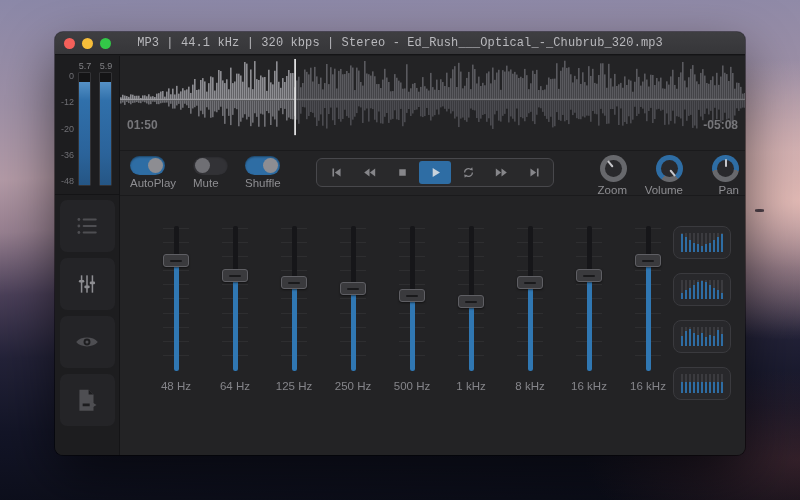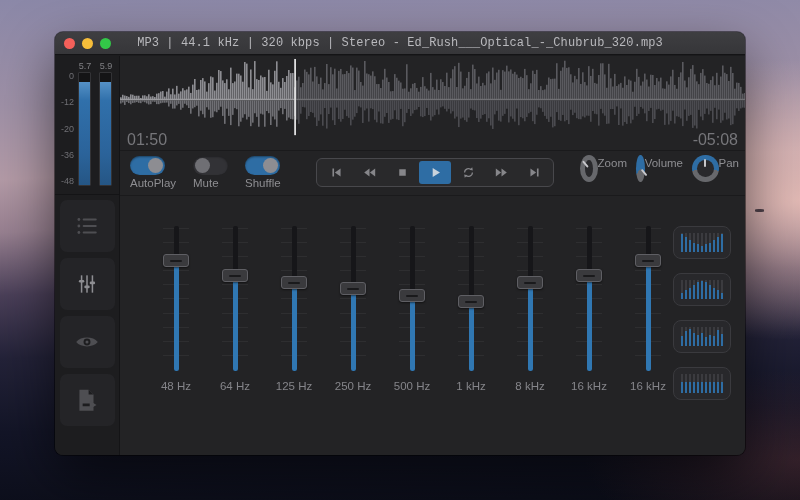--- a/index.html
+++ b/index.html
@@ -42,40 +42,40 @@
   .sidebar { flex:1; background:#1d1d1f; border-right:1px solid #141416; display:flex; flex-direction:column; align-items:center; gap:6px; padding-top:5px; }
   .side-btn { width:55px; height:52px; border-radius:7px; background:#242427; display:grid; place-items:center; border:none; cursor:default; }
   .side-btn svg { width:26px; height:26px; fill:#4e4e52; }
   .side-btn.active svg { fill:#8e8e92; }
 
   
   .main-col { flex:1; display:flex; flex-direction:column; min-width:0; }
 
   .waveform { height:95px; background:#232325; border-bottom:1px solid #1a1a1c; position:relative; }
   .waveform svg { position:absolute; inset:0; width:100%; height:100%; }
-  .wave-time { position:absolute; bottom:1px; font-size:16px; color:#76767a; }
+  .wave-time { position:absolute; bottom:18px; font-size:12px; color:#76767a;font-weight:bold; }
   .wave-time.left { left:7px; }
   .wave-time.right { right:7px; }
 
   .controls-row { height:45px; background:#232325; border-bottom:1px solid #1a1a1c; position:relative; }
   .toggles { position:absolute; left:10px; top:5px; display:flex; gap:17px; }
   .toggle-wrap { display:flex; flex-direction:column; align-items:flex-start; }
   .switch { width:35px; height:19px; border-radius:10px; background:#323236; position:relative; box-shadow:inset 0 1px 2px rgba(0,0,0,.4); }
   .switch.on { background:#2e6da4; }
   .switch .dot { position:absolute; top:2px; left:2px; width:15px; height:15px; border-radius:50%; background:#6f6f74; }
   .switch.on .dot { left:auto; right:2px; background:#8d8d92; }
   .toggle-label { margin-top:2px; font-size:11.5px; color:#8e8e92; }
 
   .transport { position:absolute; left:196px; top:7px; height:29px; display:flex; align-items:center; gap:1px; padding:2px 3px; background:#29292b; border:1px solid #48484c; border-radius:6px; }
   .t-btn { width:32px; height:23px; border:none; border-radius:3px; background:transparent; color:#86868a; display:grid; place-items:center; }
   .t-btn svg { width:13px; height:13px; fill:currentColor; }
   .t-btn.active { background:#2e6da4; color:#c9d3dc; }
 
   .knobs { position:absolute; right:6px; top:4px; display:flex; gap:9px; }
-  .knob-wrap { width:47px; display:flex; flex-direction:row; align-items:flex-start; }
+  .knob-wrap { width:47px; display:flex; flex-direction:column; align-items:flex-end; }
   .knob { width:27px; height:27px; border-radius:50%; position:relative; }
   .knob .face { position:absolute; inset:5px; border-radius:50%; background:#29292c; }
   .knob .ind { position:absolute; inset:0; }
   .knob .ind::before { content:''; position:absolute; left:calc(50% - 1px); top:4px; width:2px; height:8px; background:#c6c6ca; border-radius:1px; }
   .knob-label { margin-top:2px; font-size:11.5px; color:#8e8e92; }
 
   .eq-area { flex:1; background:#232325; position:relative; }
   .sliders { position:absolute; left:34px; top:30px; width:516px; display:flex; justify-content:space-between; }
   .band { width:44px; display:flex; flex-direction:column; align-items:center; }
   .slider { position:relative; width:28px; height:145px; }

